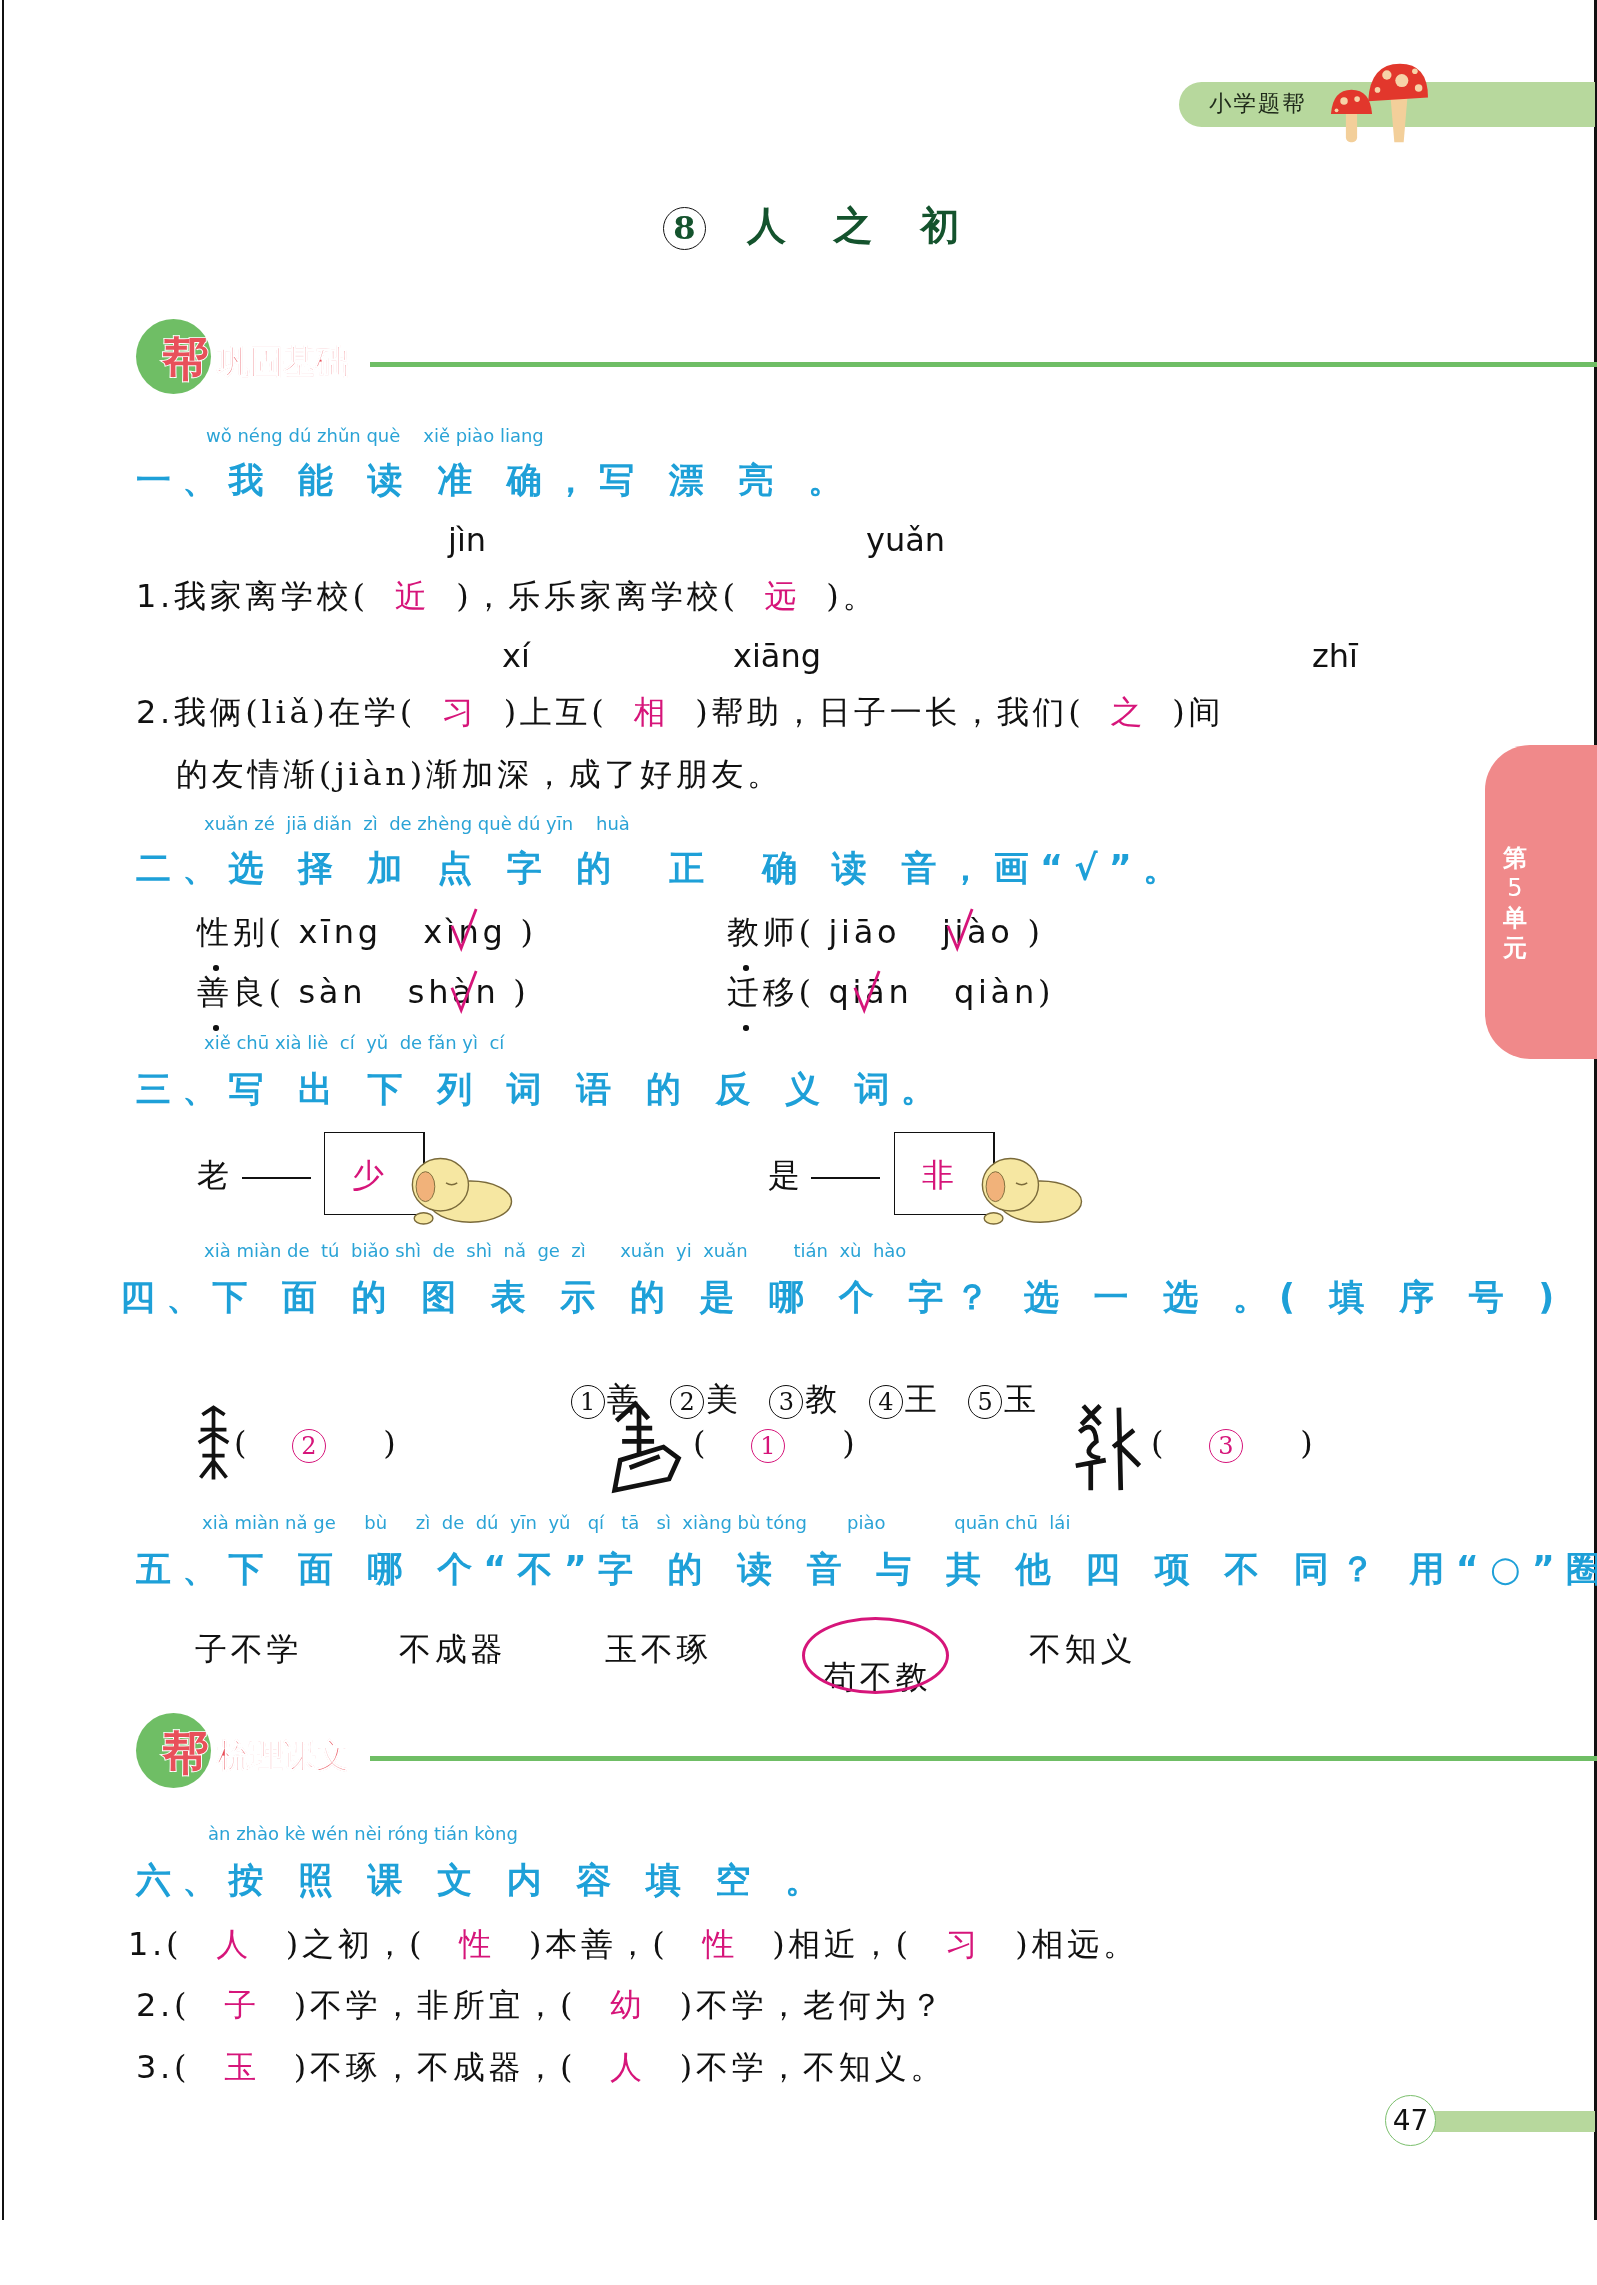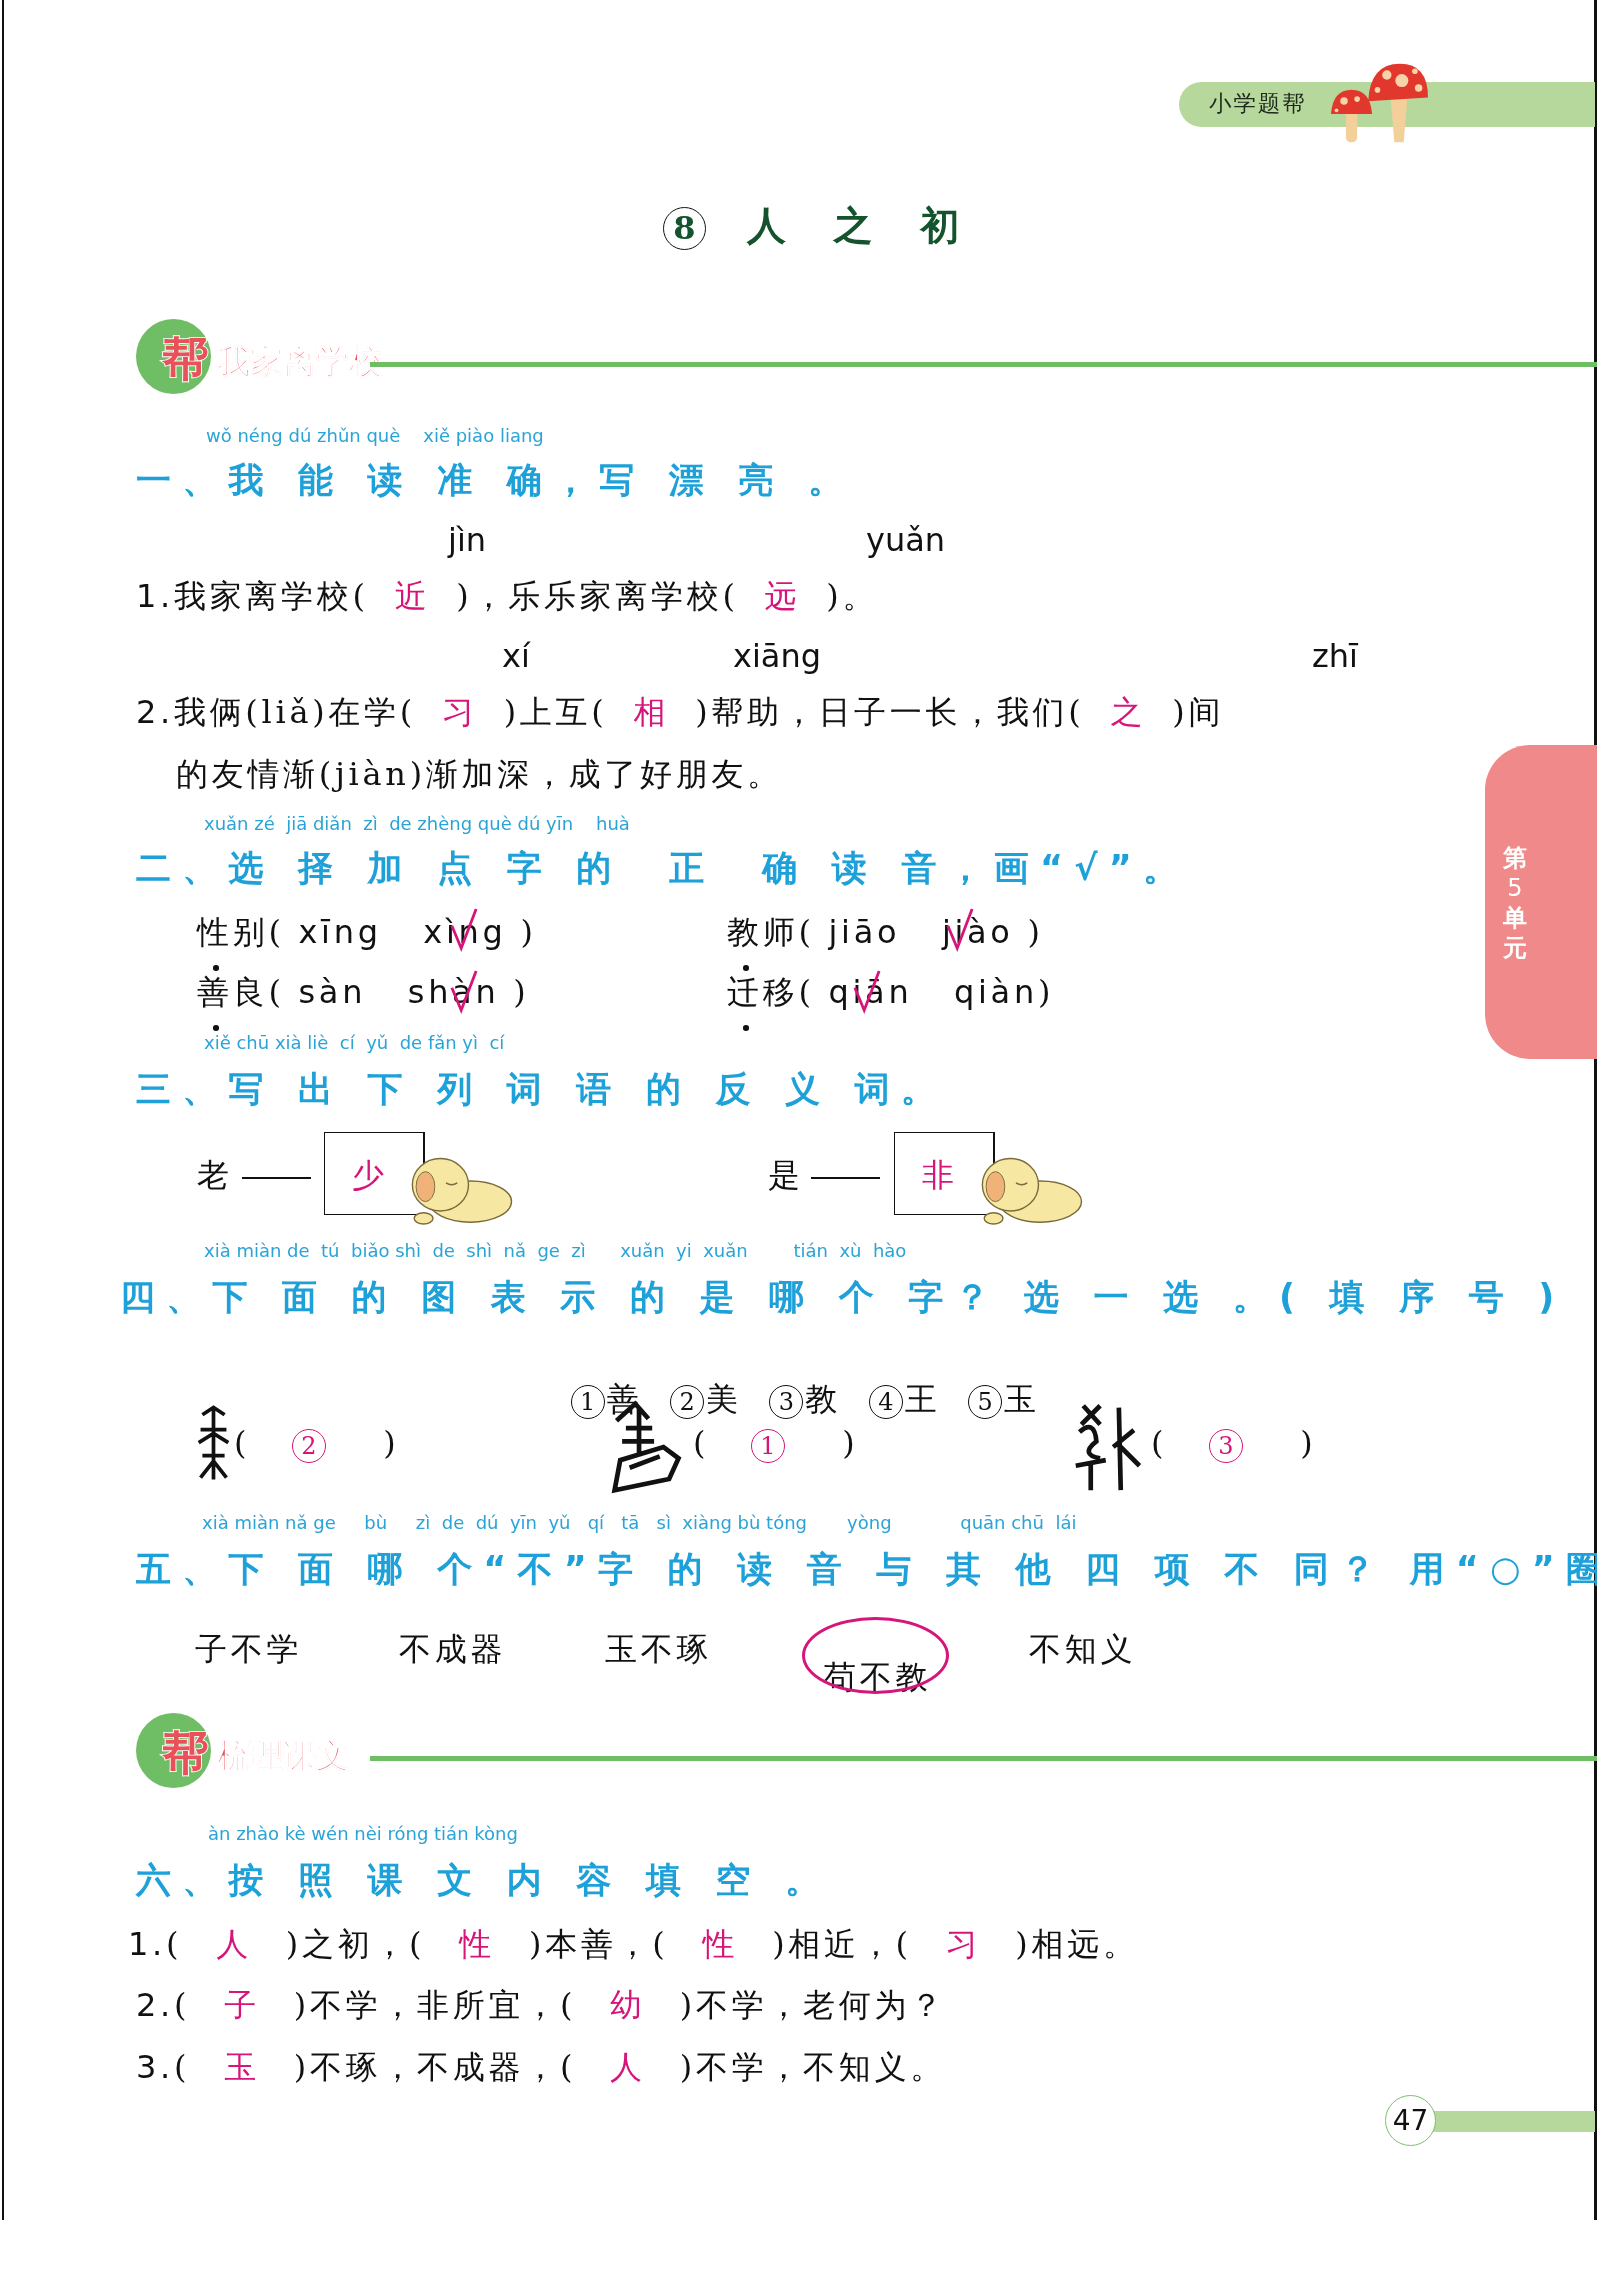--- a/index.html
+++ b/index.html
@@ -97,21 +97,21 @@
 <div class="abs unit-text">
   <div>第</div>
   <div style="font-weight:normal">5</div>
   <div>单</div>
   <div>元</div>
 </div>
 
 <div class="abs sec-head" style="top:319px">
   <div class="sec-badge"></div>
   <div class="sec-bang">帮</div>
-  <div class="sec-title">我家离学校</div>
+  <div class="sec-title">巩固基础</div>
   <div class="sec-line"></div>
 </div>
 
 <div class="abs pinyin-hint" style="left:206px;top:425px">wǒ néng dú zhǔn què    xiě piào liang</div>
 <div class="abs q-title" style="left:136px;top:457px">一、我 能 读 准 确，写 漂 亮 。</div>
 
 <div class="abs pinyin-above" style="left:448px;top:521px">jìn</div>
 <div class="abs pinyin-above" style="left:866px;top:521px">yuǎn</div>
 <div class="abs line-text" style="left:136px;top:575px"><span class="py">1.</span><span>我家离学校(</span><span class="answer" style="padding:0 26px">近</span><span>)，乐乐家离学校(</span><span class="answer" style="padding:0 26px">远</span><span>)。</span></div>
 
@@ -192,21 +192,21 @@
 <svg class="abs" style="left:607px;top:1400px" width="81" height="94" viewBox="0 0 86 100">
   <path d="M10 22 L30 4 L44 20 M34 8 L34 60 M20 30 L48 30 M16 44 L50 44 M8 96 L14 64 L60 50 L76 62 L66 84 Z M24 72 L56 60" stroke="#111" stroke-width="5" fill="none"></path>
 </svg>
 <div class="abs line-text" style="left:693px;top:1424px">(   <span class="circ ans">1</span>    )</div>
 
 <svg class="abs" style="left:1072px;top:1400px" width="75" height="94" viewBox="0 0 80 100">
   <path d="M12 6 L30 26 M30 6 L10 26 M8 34 Q24 20 26 44 Q8 58 30 62 M4 70 L36 64 M20 66 L20 96 M50 8 L52 96 M44 50 L66 32 M48 46 L72 70" stroke="#111" stroke-width="5" fill="none"></path>
 </svg>
 <div class="abs line-text" style="left:1151px;top:1424px">(   <span class="circ ans">3</span>    )</div>
 
-<div class="abs pinyin-hint" style="left:202px;top:1512px">xià miàn nǎ ge     bù     zì  de  dú  yīn  yǔ   qí   tā   sì  xiàng bù tóng       yòng            quān chū  lái</div>
+<div class="abs pinyin-hint" style="left:202px;top:1512px">xià miàn nǎ ge     bù     zì  de  dú  yīn  yǔ   qí   tā   sì  xiàng bù tóng       piào            quān chū  lái</div>
 <div class="abs q-title" style="left:136px;top:1546px">五、下 面 哪 个“不”字 的 读 音 与 其 他 四 项 不 同？ 用“○”圈 出 来。</div>
 
 <div class="abs line-text" style="left:195px;top:1628px">子不学</div>
 <div class="abs line-text" style="left:399px;top:1628px">不成器</div>
 <div class="abs line-text" style="left:605px;top:1628px">玉不琢</div>
 <div class="abs line-text" style="left:824px;top:1656px">苟不教</div>
 <div class="ellipse-circle" style="left:802px;top:1617px;width:141px;height:71px"></div>
 <div class="abs line-text" style="left:1029px;top:1628px">不知义</div>
 
 <div class="abs sec-head" style="top:1713px">

